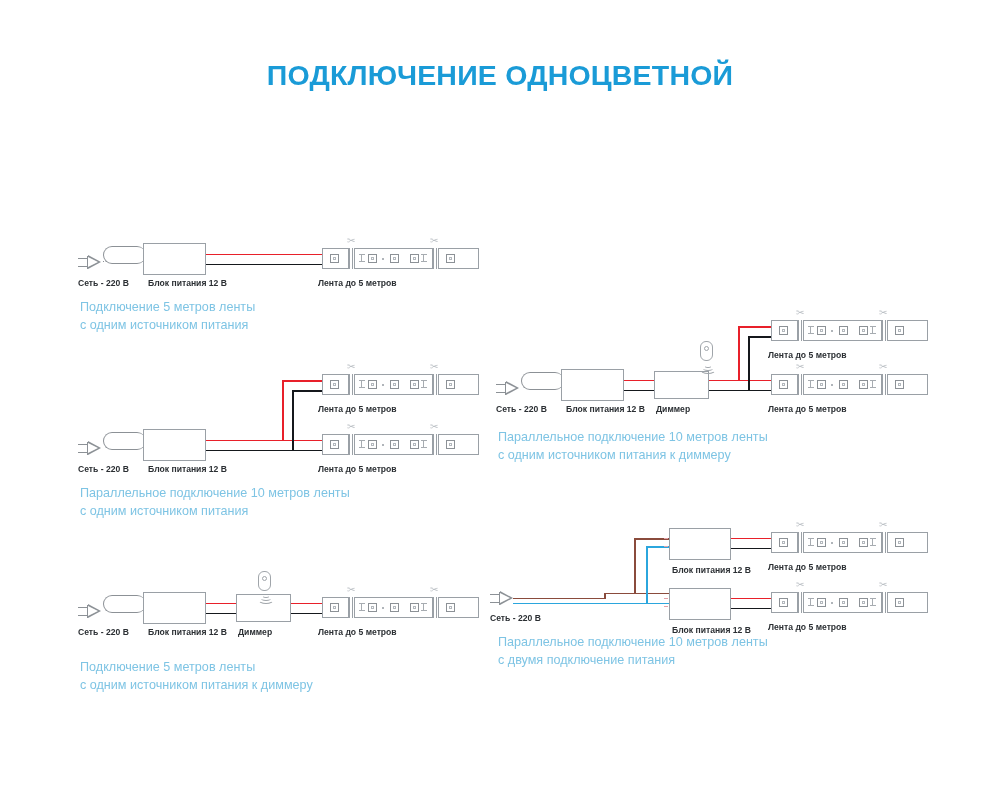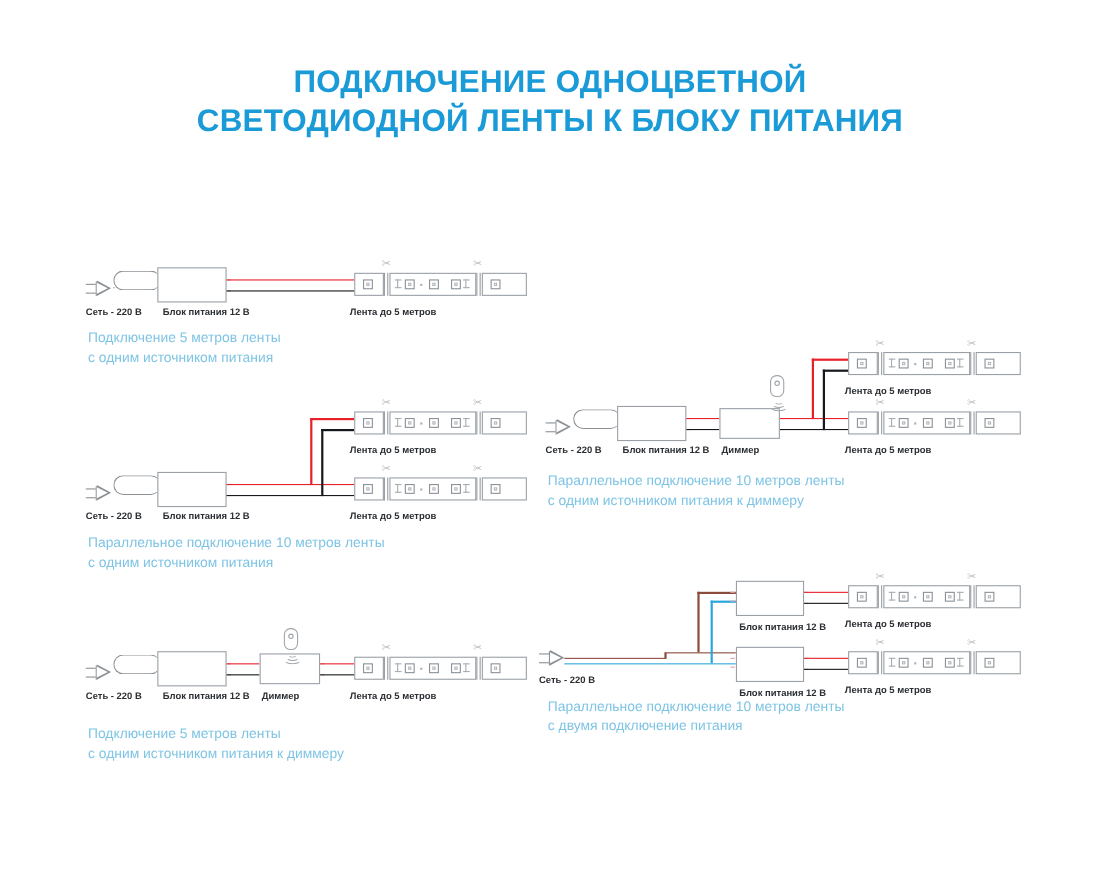--- a/index.html
+++ b/index.html
@@ -107,21 +107,20 @@
   }
   .caption .l2{display:block;}
 </style>
 </head>
 <body>
 
 <div id="stage">
 
   <div class="title">
     <span>ПОДКЛЮЧЕНИЕ ОДНОЦВЕТНОЙ</span>
-    <span class="l2">СВЕТОДИОДНОЙ ЛЕНТЫ К БЛОКУ ПИТАНИЯ</span>
   </div>
 
   <div class="diagram" id="d1" style="left:0;top:0;width:500px;height:340px;">
 
     <div class="plug" style="left:78px;top:255px;">
       <div class="pin" style="left:0;top:3px;"></div>
       <div class="pin" style="left:0;top:11px;"></div>
       <div class="pinbar" style="left:9px;top:0.5px;"></div>
       <div class="tri" style="left:10px;top:0px;"></div>
       <div class="tri-in" style="left:10px;top:1.5px;"></div>

